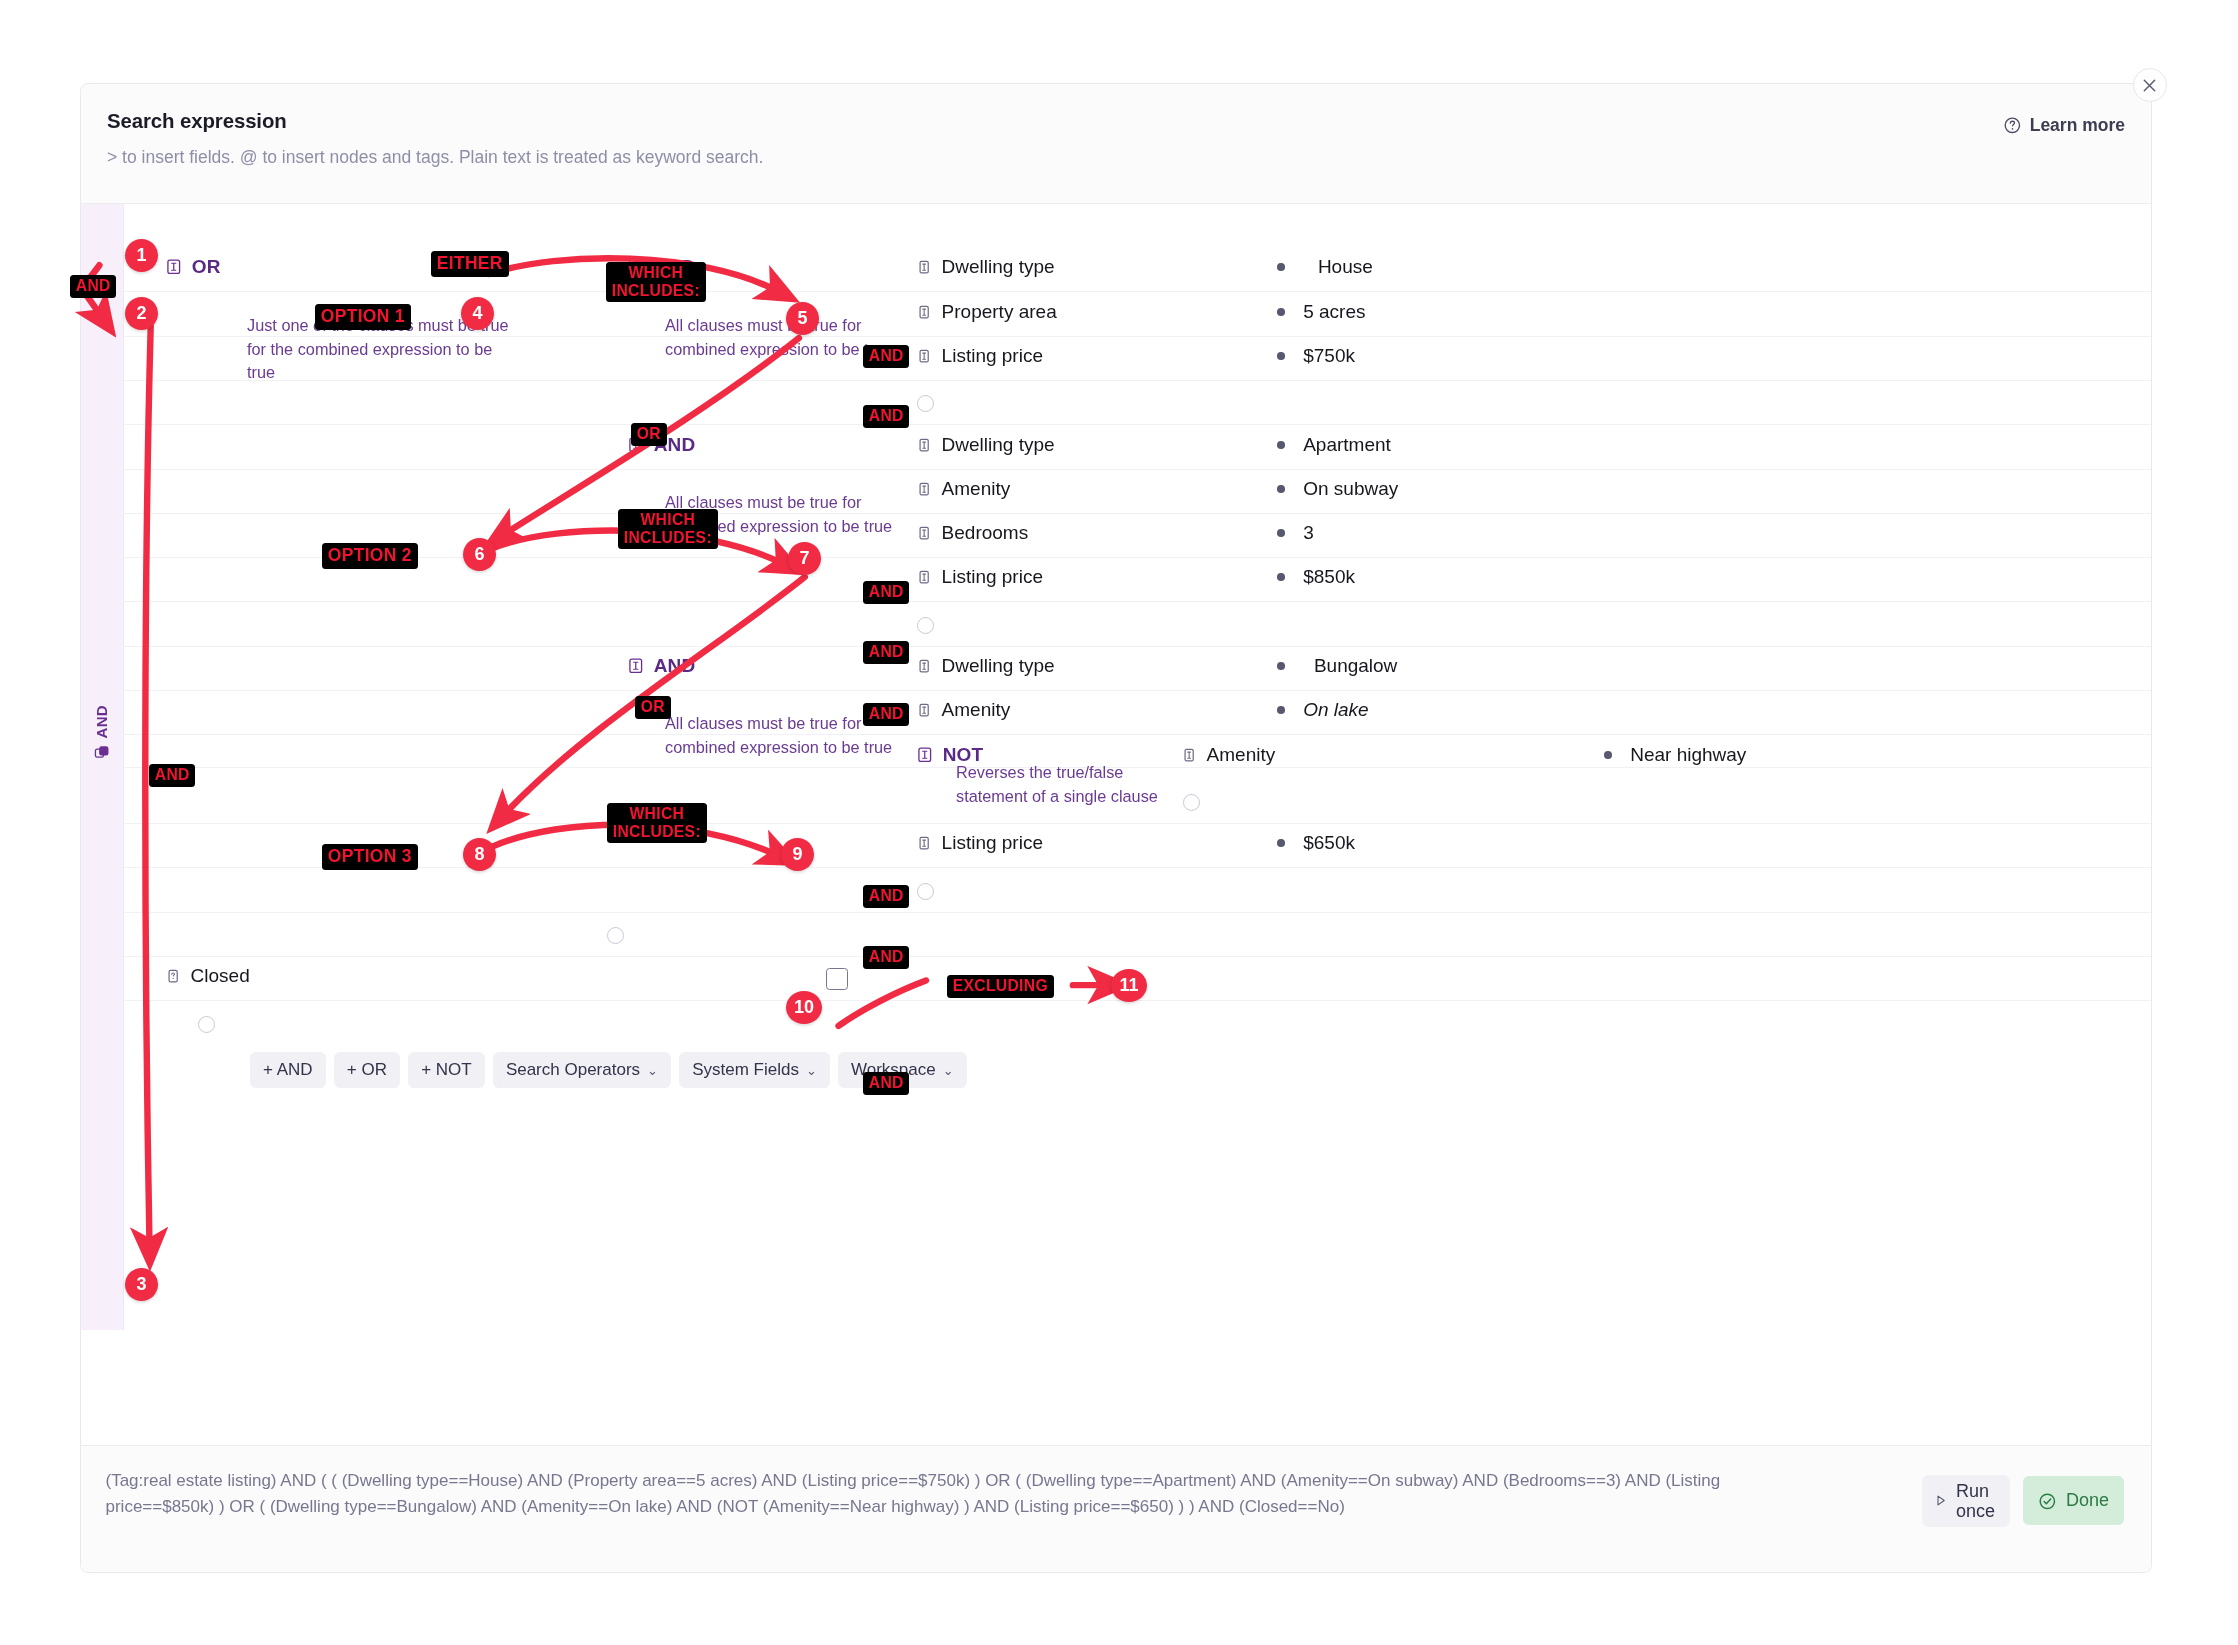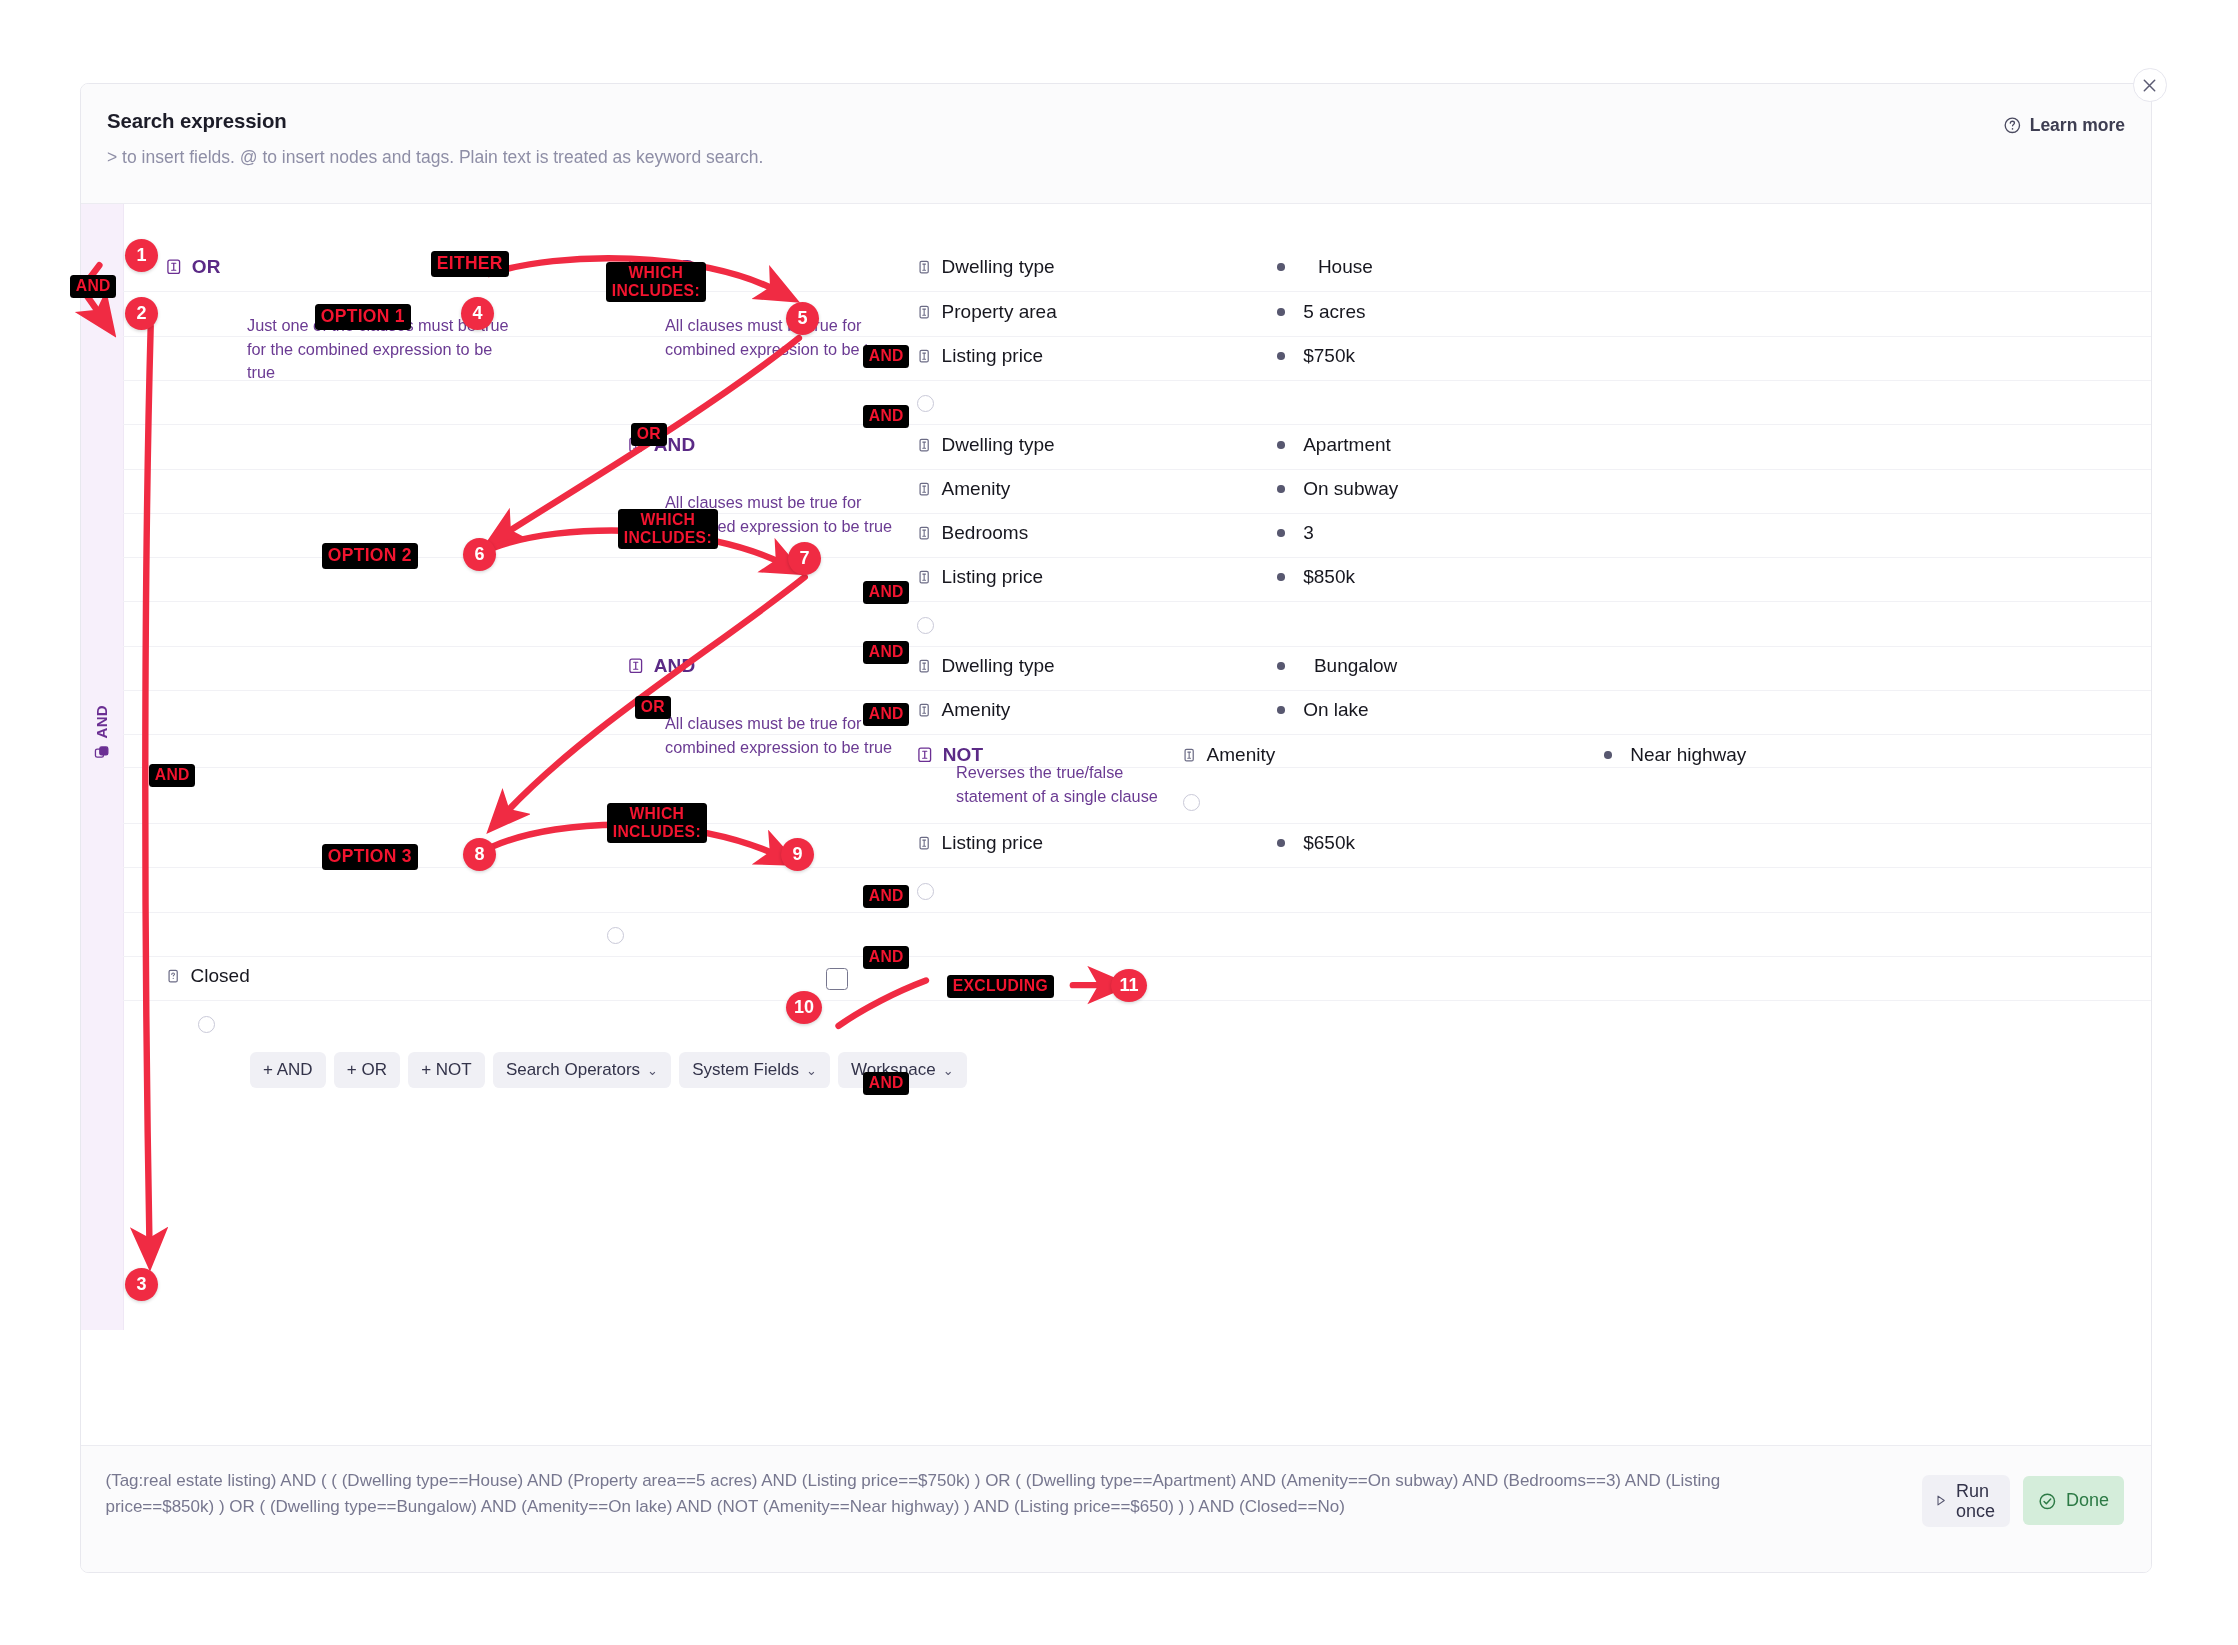--- a/index.html
+++ b/index.html
@@ -570,21 +570,21 @@
           <span class="ico">
             <svg width="16.3" height="16.3" viewBox="0 0 24 24">
                 <rect x="6" y="3.5" width="12" height="17" rx="2.2" fill="none" stroke="#6b6b85" stroke-width="1.8"></rect>
                 <path d="M10 7.5h4M10 16.5h4M12 7.5v9" stroke="#6b6b85" stroke-width="1.6" stroke-linecap="round"></path>
               </svg>
           </span>
           <span class="field-label">Amenity</span>
         </div>
         <div class="cell-op" style="left:1154px;top:8.2px;">
           <span class="bullet"></span>
-          <span class="field-value" style="margin-left:9.3px;">On lake</span>
+          <span class="field-value" style="margin-left:9.3px;font-style:italic;">On lake</span>
         </div>
       </div>
 
       <div class="row" style="top:532px;height:32px;">
         <div class="cell-op" style="left:793px;top:8.2px;">
           <span class="ico">
             <svg width="17.5" height="17.5" viewBox="0 0 24 24">
                 <rect x="4" y="3" width="16" height="18" rx="2.6" fill="none" stroke="#6b2f93" stroke-width="1.8"></rect>
                 <path d="M9.2 7.2h5.6M9.2 16.8h5.6M12 7.2v9.6" stroke="#6b2f93" stroke-width="1.7" stroke-linecap="round"></path>
               </svg>

